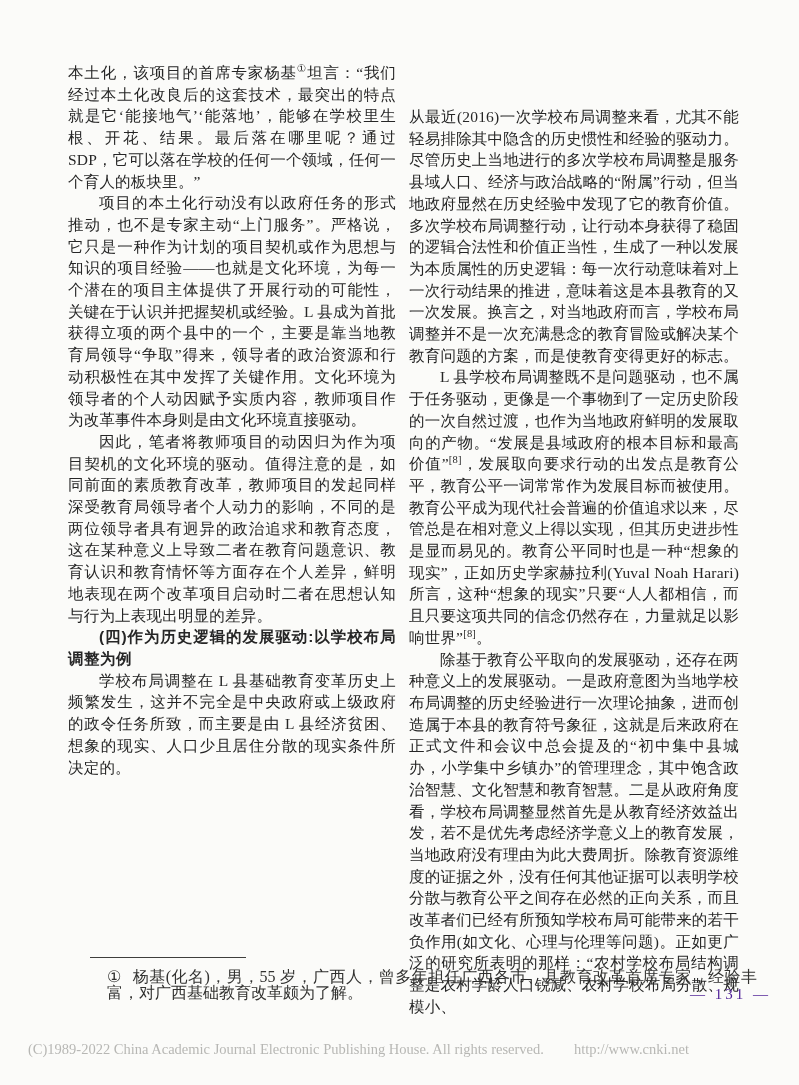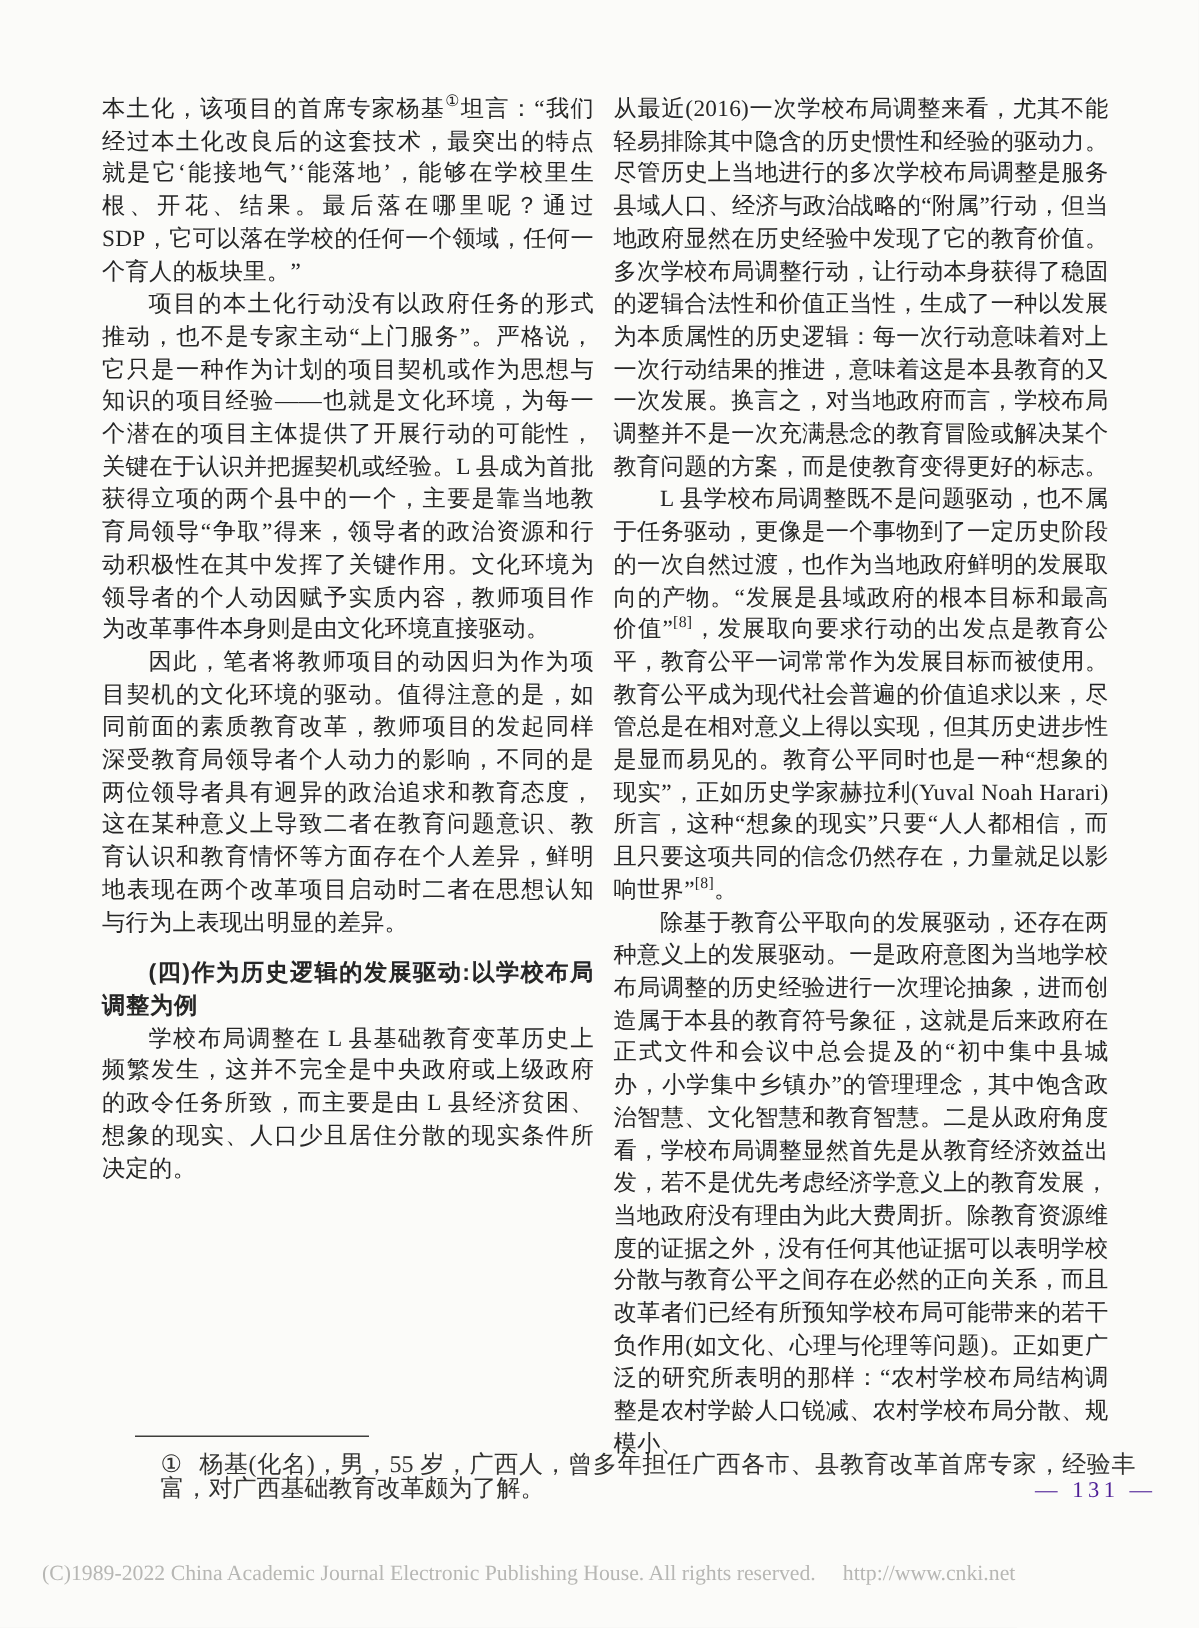--- a/index.html
+++ b/index.html
@@ -10,36 +10,35 @@
     background:#fbfbf9;
     overflow:hidden;
     font-family:"Liberation Serif","DejaVu Serif",serif;
     padding-left:28px;
   }
   .content {
     position:absolute; left:68px; top:62px;
     display:flex; gap:13px;
   }
   .column { width:328px; }
-  .column.right-col { width:330px; }
+  .column.right-col { width:330px;margin-top:44px; }
   .para {
     margin:0;
     font-size:15.5px;
     line-height:21.7px;
     text-align:justify;
     text-indent:2em;
     color:#262626;
     letter-spacing:0.2px;
   }
   .para.no-indent { text-indent:0; }
   .para.heading {
     font-weight:bold;
     font-family:"Liberation Sans","DejaVu Sans",sans-serif;
     letter-spacing:0.5px;
-    margin-top:12px;
   }
   sup.fnref, sup.citeref {
     font-size:0.68em;
     line-height:0;
     vertical-align:super;
   }
   .footnote-rule {
     position:absolute; left:90px; top:957px;
     width:156px; height:0;
     border-top:1.5px solid #3e3e3c;
@@ -57,21 +56,21 @@
     font-size:15px; color:#4c1d95;
     letter-spacing:3px;
     white-space:nowrap;
   }
   .footer {
     position:absolute; left:28px; top:1041px;
     font-size:14.5px;
     color:#b7b7b4;
     white-space:nowrap;
   }
-  .footer .footer-url { margin-left:18px;text-align:right; }
+  .footer .footer-url { margin-left:30px;text-align:right; }
 </style>
 </head>
 <body>
 
 <div class="page">
 
   <div class="content">
 
     <div class="column left-col">
       <p class="para no-indent"><span>本土化，该项目的首席专家杨基</span><sup class="fnref">①</sup><span>坦言：“我们经过本土化改良后的这套技术，最突出的特点就是它‘能接地气’‘能落地’，能够在学校里生根、开花、结果。最后落在哪里呢？通过 SDP，它可以落在学校的任何一个领域，任何一个育人的板块里。”</span></p>

